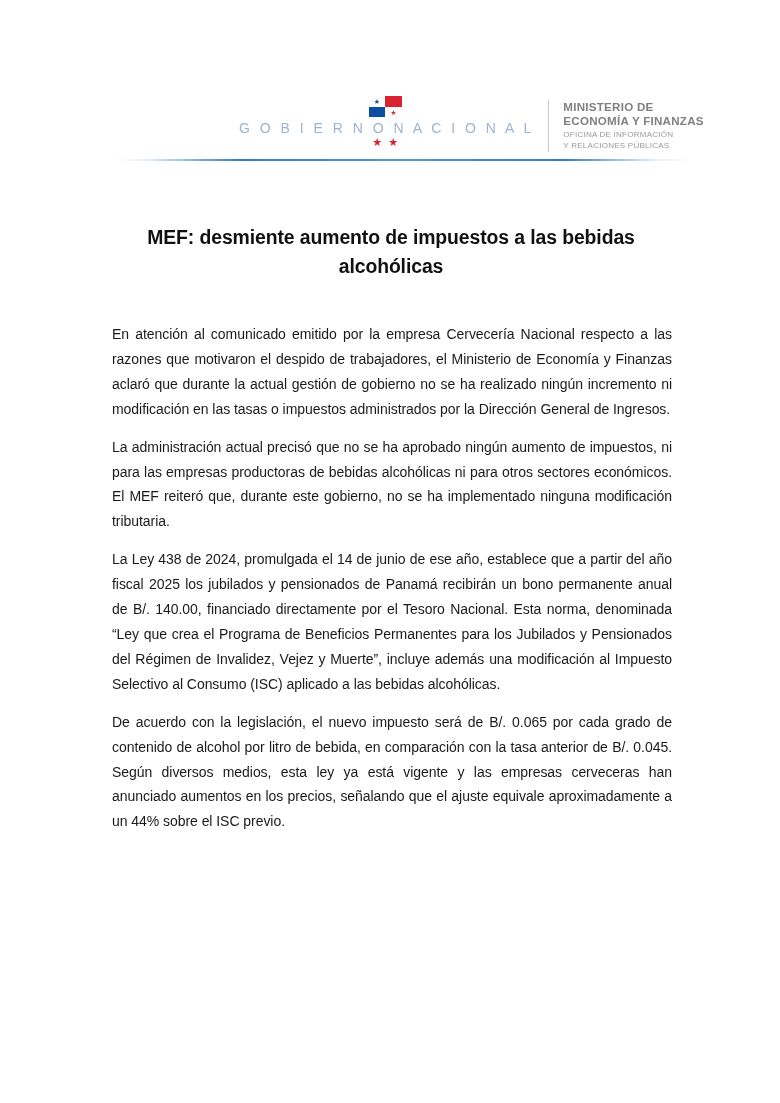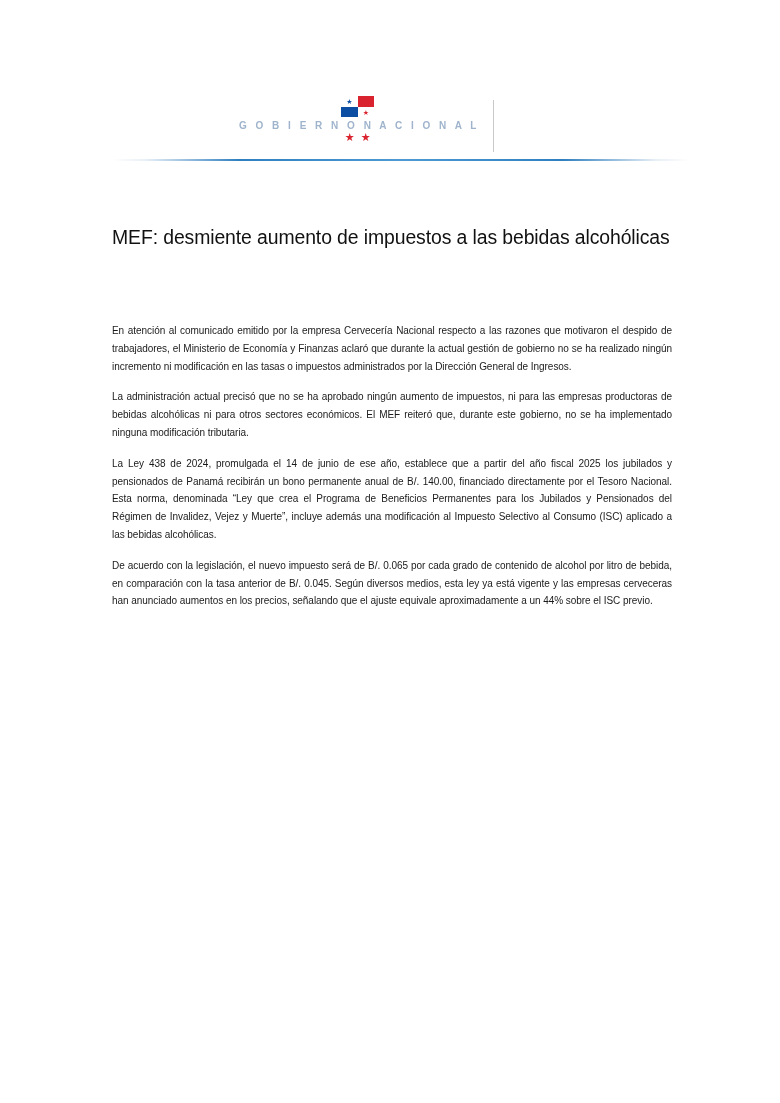--- a/index.html
+++ b/index.html
@@ -62,23 +62,23 @@
     left: 50%;
     top: 50%;
     transform: translate(-50%, -50%);
     font-size: 7px;
     line-height: 1;
   }
   .pa-star-blue { color: #0b4ea2; }
   .pa-star-red  { color: #d9232e; }
 
   .gov-line1 {
-    font-size: 10px;
+    font-size: 14px;
     letter-spacing: 3.0px;
-    font-weight: 700;
+    font-weight: 400;
     color: #9fb4cc;
     white-space: nowrap;
     margin-bottom: 1px;
     text-indent: 3px;
   }
   .gov-line2 {
     display: flex;
     align-items: center;
     gap: 6px;
     white-space: nowrap;
@@ -142,37 +142,37 @@
         rgba(160,190,220,0.25) 94%,
         rgba(255,255,255,0) 100%);
   }
 
   
   .doc-title {
     position: absolute;
     left: 112px;
     top: 210px;
     width: 558px;
-    text-align: left;
+    text-align: center;
     font-size: 19.4px;
-    font-weight: 400;
+    font-weight: 700;
     line-height: 1.48;
     letter-spacing: -0.1px;
     color: #111111;
   }
 
   
   .body-copy {
     position: absolute;
     left: 112px;
     top: 322px;
     width: 560px;
   }
   .para {
-    font-size: 10px;
+    font-size: 14px;
     line-height: 1.78;
     text-align: justify;
     text-justify: inter-word;
     margin: 0 0 13px 0;
     color: #1a1a1a;
     letter-spacing: -0.05px;
   }
   .para:last-child { margin-bottom: 12px; }
 </style>
 </head>
@@ -197,20 +197,26 @@
       <div class="gov-line1">G O B I E R N O   N A C I O N A L</div>
 
       <div class="gov-line2">
         <span class="star">★</span>
         <span class="star">★</span>
       </div>
     </div>
 
     <div class="lockup-rule"></div>
 
+    <div class="min-block">
+      <div class="min-l1">MINISTERIO DE</div>
+      <div class="min-l2">ECONOMÍA Y FINANZAS</div>
+      <div class="min-l3">OFICINA DE INFORMACIÓN</div>
+      <div class="min-l4">Y RELACIONES PÚBLICAS</div>
+    </div>
 
   </div>
 
   <div class="header-rule"></div>
 </div>
 
 <h1 class="doc-title">MEF: desmiente aumento de impuestos a las bebidas alcohólicas</h1>
 
 <div class="body-copy">
   <p class="para">En atención al comunicado emitido por la empresa Cervecería Nacional respecto a las razones que motivaron el despido de trabajadores, el Ministerio de Economía y Finanzas aclaró que durante la actual gestión de gobierno no se ha realizado ningún incremento ni modificación en las tasas o impuestos administrados por la Dirección General de Ingresos.</p>

